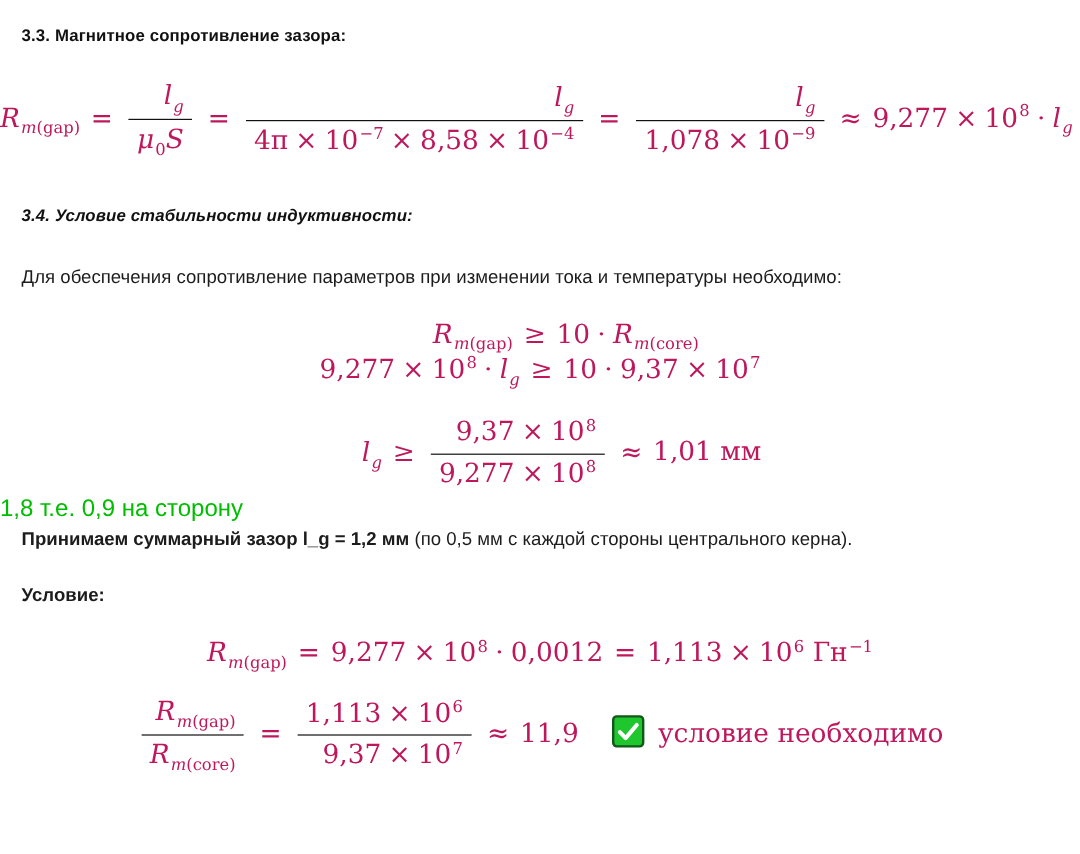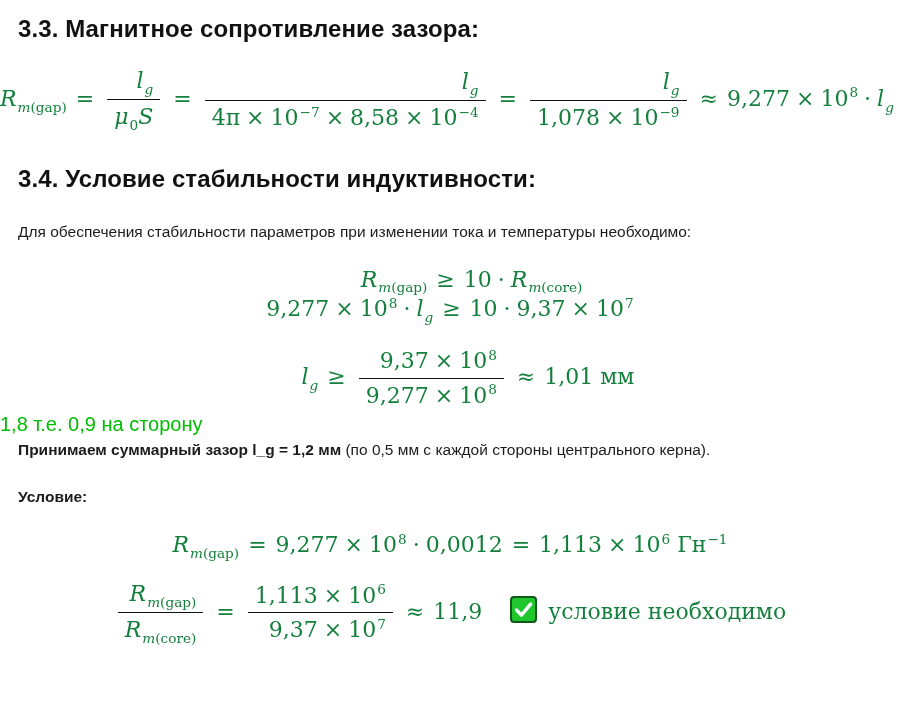--- a/index.html
+++ b/index.html
@@ -3,34 +3,34 @@
 <meta charset="utf-8">
 <style>
   html,body{margin:0;padding:0;background:#ffffff;}
   .page{
     width:900px;height:712px;box-sizing:border-box;
     padding-top:16px;overflow:hidden;background:#ffffff;
     font-family:"Liberation Sans","DejaVu Sans",sans-serif;
     color:#1a1a1a;position:relative;
   }
   .heading{
-    margin:0 0 0 18px;font-size:24px;font-weight:700;color:#111111;
+    margin:0 0 0 18px;font-size:14px;font-weight:700;color:#111111;
     letter-spacing:.1px;line-height:26px;
   }
-  .heading.h34{margin-top:32px;}
+  .heading.h34{margin-top:32px;font-style:italic;}
   .para{margin:30px 0 0 18px;font-size:15.5px;line-height:20px;color:#1c1c1c;}
   .para.decision{margin-top:4px;}
   .para .b{font-weight:700;}
   .para.check-h{margin-top:27px;font-weight:700;}
 
   
   .formula{
     text-align:center;white-space:nowrap;
     font-family:"DejaVu Serif","Liberation Serif",serif;
-    font-size:22px;color:#15803d;line-height:1.3;
+    font-size:22px;color:#be185d;line-height:1.3;
   }
   .f-rm-gap{margin-top:24px;}
   .f-cond{margin-top:24px;padding-left:43px;}
   .f-cond-num{}
   .f-lg{margin-top:22px;padding-left:36px;}
   .f-val{margin-top:24px;}
   .f-ratio{margin-top:18px;}
   .tk-v{font-style:italic;}
   .tk-r{font-style:normal;}
   .tk-o{font-style:normal;}
@@ -59,21 +59,21 @@
 <body>
 
 <main class="page">
 
   <h1 class="heading">3.3. Магнитное сопротивление зазора:</h1>
 
   <div class="formula f-rm-gap"><span class="tk-v">R<span class="msub"><span class="tk-v">m</span><span class="tk-r">(gap)</span></span></span><span class="tk-o rel">=</span><span class="frac"><span class="fnum"><span class="tk-v">l<span class="msub"><span class="tk-v">g</span></span></span></span><span class="fden"><span class="tk-v">μ<span class="msub"><span class="tk-r">0</span></span></span><span class="tk-v">S</span></span></span><span class="tk-o rel">=</span><span class="frac"><span class="fnum"><span class="tk-v">l<span class="msub"><span class="tk-v">g</span></span></span></span><span class="fden"><span class="tk-r">4π</span><span class="tk-o bin">×</span><span class="tk-r">10<span class="msup">−7</span></span><span class="tk-o bin">×</span><span class="tk-r">8,58</span><span class="tk-o bin">×</span><span class="tk-r">10<span class="msup">−4</span></span></span></span><span class="tk-o rel">=</span><span class="frac"><span class="fnum"><span class="tk-v">l<span class="msub"><span class="tk-v">g</span></span></span></span><span class="fden"><span class="tk-r">1,078</span><span class="tk-o bin">×</span><span class="tk-r">10<span class="msup">−9</span></span></span></span><span class="tk-o rel">≈</span><span class="tk-r">9,277</span><span class="tk-o bin">×</span><span class="tk-r">10<span class="msup">8</span></span><span class="tk-o bin">·</span><span class="tk-v">l<span class="msub"><span class="tk-v">g</span></span></span><span class="tk-r">&nbsp;Гн</span></div>
 
   <h1 class="heading h34">3.4. Условие стабильности индуктивности:</h1>
 
-  <p class="para">Для обеспечения стабильности параметров при изменении тока и температуры необходимо:</p>
+  <p class="para">Для обеспечения сопротивление параметров при изменении тока и температуры необходимо:</p>
 
   <div class="formula f-cond"><span class="tk-v">R<span class="msub"><span class="tk-v">m</span><span class="tk-r">(gap)</span></span></span><span class="tk-o rel">≥</span><span class="tk-r">10</span><span class="tk-o bin">·</span><span class="tk-v">R<span class="msub"><span class="tk-v">m</span><span class="tk-r">(core)</span></span></span></div>
 
   <div class="formula f-cond-num"><span class="tk-r">9,277</span><span class="tk-o bin">×</span><span class="tk-r">10<span class="msup">8</span></span><span class="tk-o bin">·</span><span class="tk-v">l<span class="msub"><span class="tk-v">g</span></span></span><span class="tk-o rel">≥</span><span class="tk-r">10</span><span class="tk-o bin">·</span><span class="tk-r">9,37</span><span class="tk-o bin">×</span><span class="tk-r">10<span class="msup">7</span></span></div>
 
   <div class="formula f-lg"><span class="tk-v">l<span class="msub"><span class="tk-v">g</span></span></span><span class="tk-o rel">≥</span><span class="frac"><span class="fnum"><span class="tk-r">9,37</span><span class="tk-o bin">×</span><span class="tk-r">10<span class="msup">8</span></span></span><span class="fden"><span class="tk-r">9,277</span><span class="tk-o bin">×</span><span class="tk-r">10<span class="msup">8</span></span></span></span><span class="tk-o rel">≈</span><span class="tk-r">1,01 мм</span></div>
 
   <div class="green-note" style="color: rgb(0, 189, 0);">1,8 т.е. 0,9 на сторону</div>
 
   <p class="para decision"><span class="b">Принимаем суммарный зазор l_g = 1,2 мм</span><span> (по 0,5 мм с каждой стороны центрального керна).</span></p>

